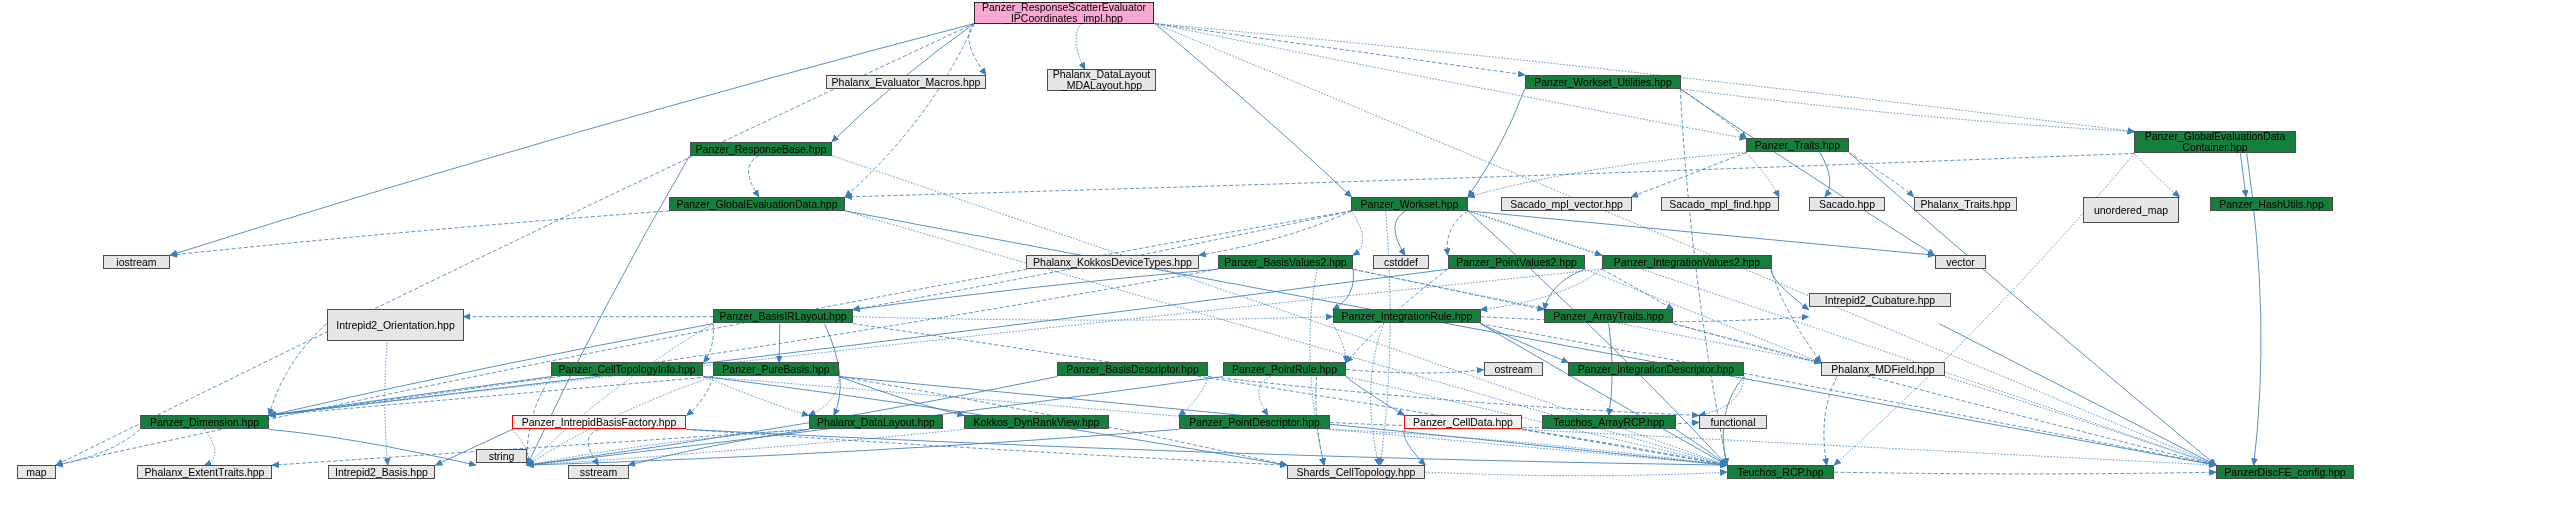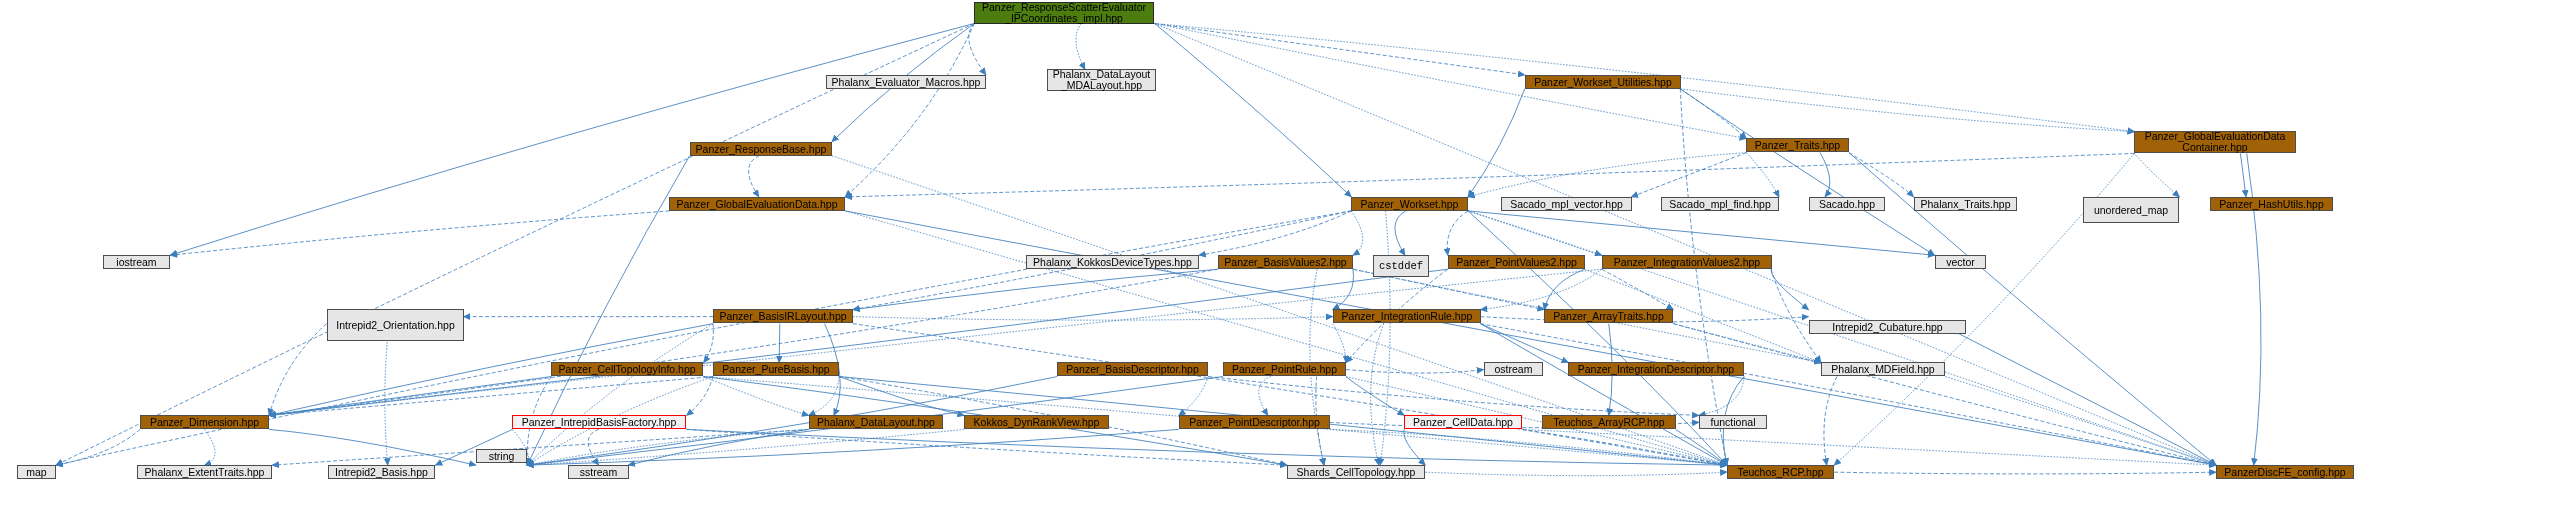--- a/index.html
+++ b/index.html
@@ -2,23 +2,23 @@
 <html style="font-size:12.4px"><head>
 <meta charset="utf-8">
 <style>
   html,body{margin:0;padding:0;background:#ffffff;}
   #canvas{position:relative;width:2576px;height:519px;overflow:hidden;
           font-family:"Liberation Sans",sans-serif;background:#ffffff;}
   #edges{position:absolute;left:0;top:0;width:2576px;height:519px;pointer-events:none;}
   .node{position:absolute;box-sizing:border-box;display:flex;flex-direction:column;
         align-items:center;justify-content:center;text-align:center;
         font-size:10.5px;line-height:11px;color:#000000;
-        border:0.8px solid #4d4d4d;background:#a16207;white-space:nowrap;padding:1.6px 3.9px;}
+        border:0.8px solid #4d4d4d;background:#15803d;white-space:nowrap;padding:1.6px 3.9px;}
   .node.sys{background:#e6e6e6;border-color:#4d4d4d;}
-  .node.root{background:#4d7c0f;border:0.8px solid #2b2b2b;color:#000000;}
+  .node.root{background:#f9a8d4;border:0.8px solid #2b2b2b;color:#000000;}
   .node.hl{border:0.8px solid #ff0000;background:#f2f2f2;}
   .node span{display:block;}
 </style>
 </head>
 <body>
 
 <div id="canvas">
   <svg id="edges" viewBox="0 0 3313 667" width="2576" height="519">
     <defs>
       <marker id="ah" markerWidth="9" markerHeight="8" refX="8" refY="4" orient="auto">
@@ -204,21 +204,21 @@
       </div>
       <div class="node sys" style="left: 103px; top: 255px; width: 67px; height: 14px;">
         <span>iostream</span>
       </div>
       <div class="node sys" style="left: 1026px; top: 255px; width: 173px; height: 14px;">
         <span>Phalanx_KokkosDeviceTypes.hpp</span>
       </div>
       <div class="node" style="left: 1218px; top: 255px; width: 135px; height: 14px;">
         <span>Panzer_BasisValues2.hpp</span>
       </div>
-      <div class="node sys" style="left: 1373px; top: 255px; width: 56px; height: 22px; font-family: Liberation Mono, monospace;">
+      <div class="node sys" style="left: 1373px; top: 255px; width: 56px; height: 14px;">
         <span>cstddef</span>
       </div>
       <div class="node" style="left: 1448px; top: 255px; width: 137px; height: 14px;">
         <span>Panzer_PointValues2.hpp</span>
       </div>
       <div class="node" style="left: 1602px; top: 255px; width: 170px; height: 14px;">
         <span>Panzer_IntegrationValues2.hpp</span>
       </div>
       <div class="node sys" style="left: 1935px; top: 255px; width: 51px; height: 14px;">
         <span>vector</span>
@@ -228,21 +228,21 @@
       </div>
       <div class="node" style="left: 713px; top: 309px; width: 140px; height: 14px;">
         <span>Panzer_BasisIRLayout.hpp</span>
       </div>
       <div class="node" style="left: 1333px; top: 309px; width: 148px; height: 14px;">
         <span>Panzer_IntegrationRule.hpp</span>
       </div>
       <div class="node" style="left: 1544px; top: 309px; width: 129px; height: 14px;">
         <span>Panzer_ArrayTraits.hpp</span>
       </div>
-      <div class="node sys" style="left: 1809px; top: 320px; width: 157px; height: 14px;">
+      <div class="node sys" style="left: 1809px; top: 293px; width: 142px; height: 14px;">
         <span>Intrepid2_Cubature.hpp</span>
       </div>
       <div class="node" style="left: 551px; top: 362px; width: 152px; height: 14px;">
         <span>Panzer_CellTopologyInfo.hpp</span>
       </div>
       <div class="node" style="left: 713px; top: 362px; width: 126px; height: 14px;">
         <span>Panzer_PureBasis.hpp</span>
       </div>
       <div class="node" style="left: 1057px; top: 362px; width: 151px; height: 14px;">
         <span>Panzer_BasisDescriptor.hpp</span>

